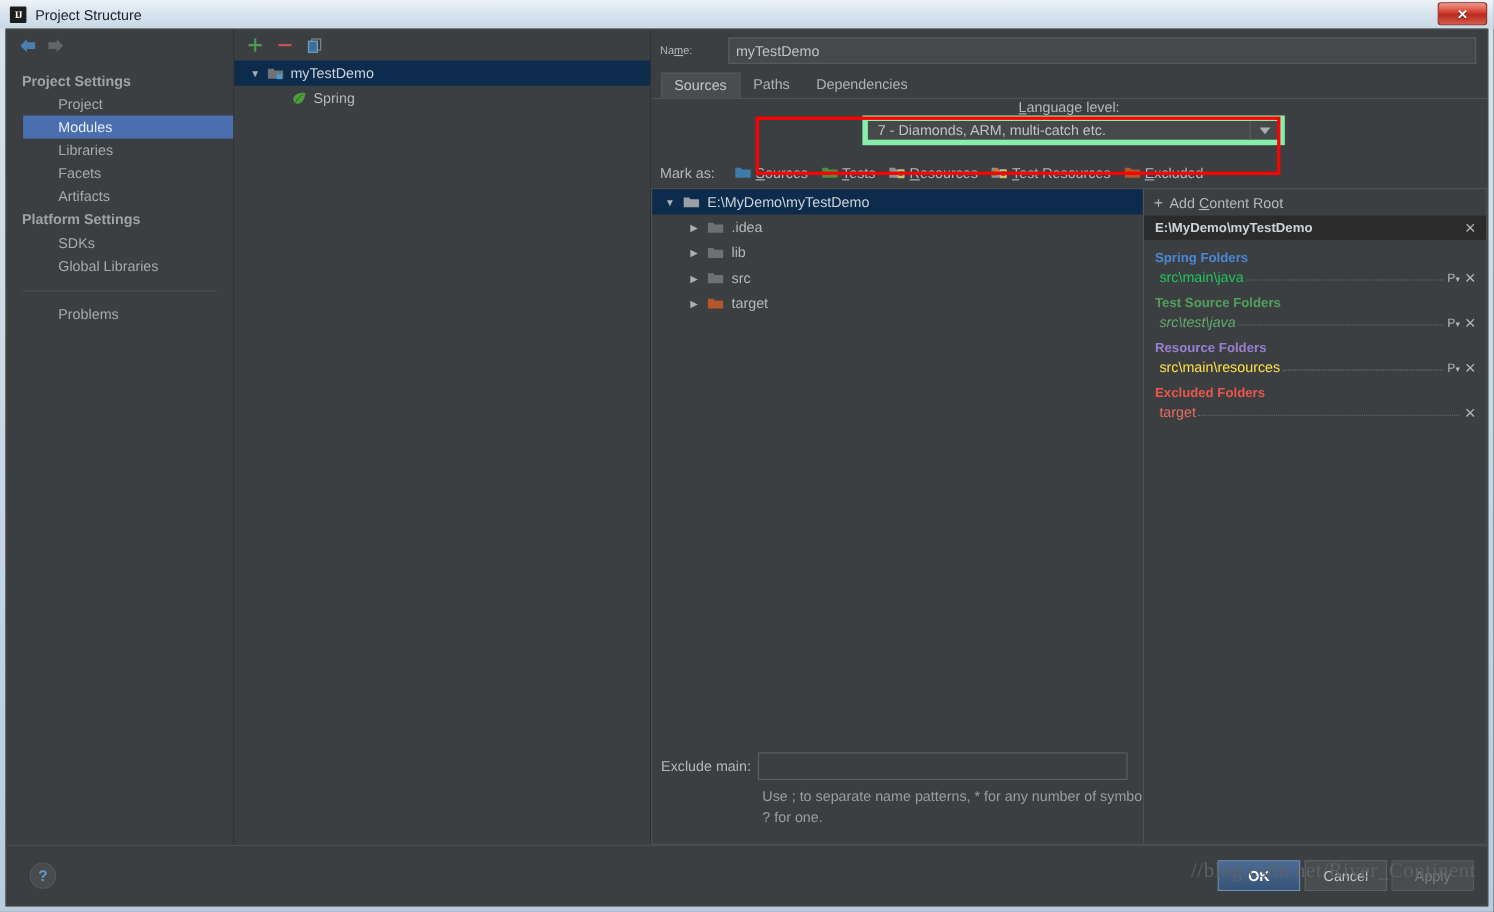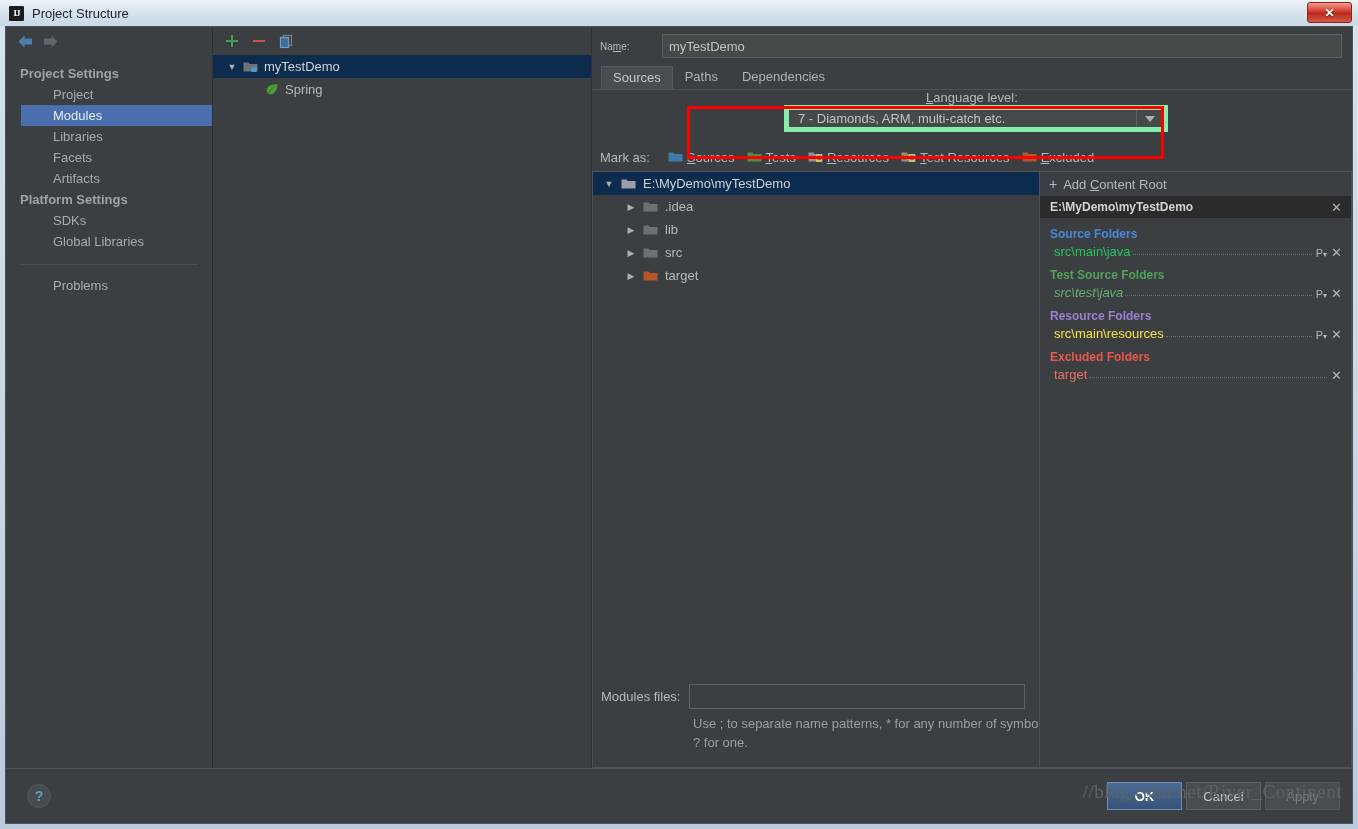--- a/index.html
+++ b/index.html
@@ -454,39 +454,39 @@
                   <div class="ft-row" style="padding-left: 26px;">
                     <span class="tw">▶</span>
                     <span class="fi"><svg width="15" height="12" viewBox="0 0 15 12">
                         <path d="M0.5 1.5 h5 l1.2 1.6 h7.8 v7.4 h-14 z" fill="#b3562a"></path>
                       </svg></span>
                     <span>target</span>
                   </div>
                 </div>
               <div id="exclude-box">
                 <div id="exclude-row">
-                  <span class="lbl">Modules files:</span>
+                  <span class="lbl">Exclude main:</span>
                   <input id="exclude-input" type="text" value="" style="">
                 </div>
                 <div id="exclude-hint">Use ; to separate name patterns, * for any number of symbols, ? for one.</div>
               </div>
             </div>
 
             <div id="roots-panel">
               <div id="add-root">
                 <span class="plus">+</span>
                 <span>Add <u>C</u>ontent Root</span>
               </div>
               <div id="root-header">
                 <span class="p">E:\MyDemo\myTestDemo</span>
                 <span class="xbtn">✕</span>
               </div>
               <div id="root-groups">
                   <div class="root-group">
-                    <div class="rg-title" style="color: rgb(74, 136, 214);">Source Folders</div>
+                    <div class="rg-title" style="color: rgb(74, 136, 214);">Spring Folders</div>
                     <div class="rg-item">
                       <span class="nm" style="color: #22c55e;">src\main\java</span>
                       <span class="dots"></span>
                       <span class="acts">
                         <span class="picon">P<span style="font-size:8px;">▾</span></span>
                         <span class="xbtn">✕</span>
                       </span>
                     </div>
                   </div>
                   <div class="root-group">

